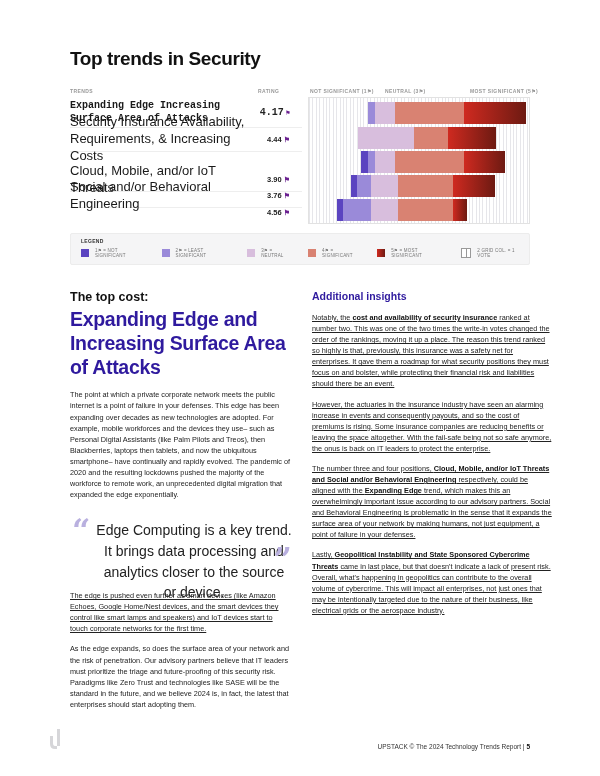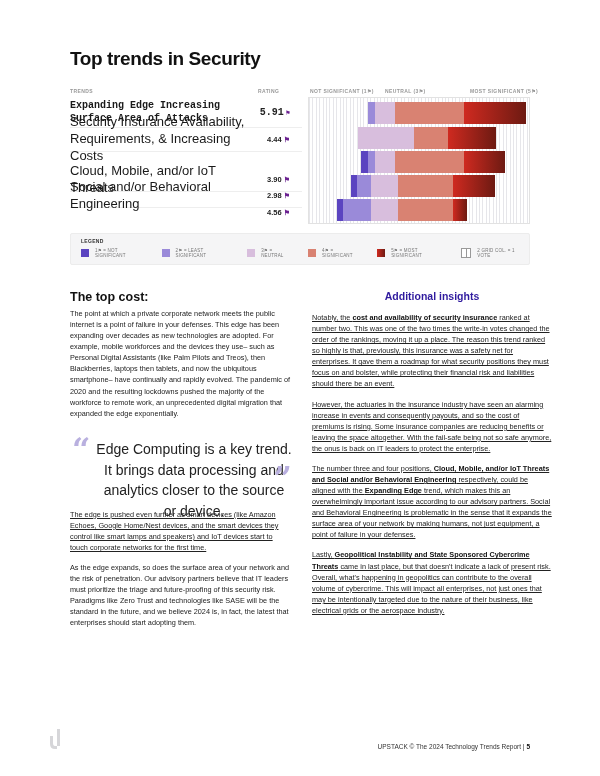--- a/index.html
+++ b/index.html
@@ -30,52 +30,52 @@
   .swatch.grid::after { content: ""; position: absolute; left: 4px; top: 0; width: 1px; height: 100%; background: #999; }
   .left-col { position: absolute; left: 70px; top: 290px; width: 222px; }
   .kicker { font-size: 12.5px; font-weight: bold; color: #111; margin-bottom: 4px; }
   .headline { font-size: 19.5px; font-weight: bold; color: #2f1a9e; line-height: 1.22; margin-bottom: 10px; letter-spacing: -0.3px; }
   .body-text { font-size: 7.3px; line-height: 1.52; color: #222; }
   .quote { position: relative; margin: 18px 0 14px 0; padding-left: 26px; height: 58px; }
   .quote-open { position: absolute; left: 2px; top: -6px; font-size: 32px; color: #b9b0df; font-weight: bold; font-family: "DejaVu Serif", serif; }
   .quote-close { position: absolute; right: 0; top: 22px; font-size: 32px; color: #b9b0df; font-weight: bold; font-family: "DejaVu Serif", serif; }
   .quote-text { font-size: 14px; line-height: 1.48; color: #222; padding-top: 2px; text-align: center; }
   .right-col { position: absolute; left: 312px; top: 290px; width: 240px; }
-  .sub-head { font-size: 10.5px; font-weight: bold; color: #2f1a9e; margin-bottom: 10px; text-align: center; }
+  .sub-head { font-size: 10.5px; font-weight: bold; color: #2f1a9e; margin-bottom: 10px; }
   .para { margin-bottom: 9px; text-decoration: underline; }
   b { font-weight: bold; color: #111; }
   .footer { position: absolute; right: 70px; top: 743px; font-size: 6.5px; color: #333; }
   .logo { position: absolute; left: 48px; top: 728px; width: 14px; height: 22px; }
 </style>
 </head>
 <body>
 
 <div class="page-title">Top trends in Security</div>
 
 <div class="col-head" style="left:70px;">TRENDS</div>
 <div class="col-head" style="left:258px;">RATING</div>
 <div class="col-head" style="left:310px;">NOT SIGNIFICANT (1⚑)</div>
 <div class="col-head" style="left:385px;">NEUTRAL (3⚑)</div>
 <div class="col-head" style="left:470px;">MOST SIGNIFICANT (5⚑)</div>
 
 <div class="trend-row" style="top:98px;height:30px;font-family:Liberation Mono, monospace;">
   <div class="trend-name big">Expanding Edge Increasing Surface Area of Attacks</div>
-  <div class="trend-rating big"><span>5.91</span><span class="pin">⚑</span></div>
+  <div class="trend-rating big"><span>4.17</span><span class="pin">⚑</span></div>
 </div>
 <div class="trend-row" style="top:128px;height:24px;">
   <div class="trend-name">Security Insurance Availability, Requirements, &amp; Increasing Costs</div>
   <div class="trend-rating"><span>4.44</span><span class="pin">⚑</span></div>
 </div>
 <div class="trend-row" style="top:168px;height:24px;gap:12px;">
   <div class="trend-name">Cloud, Mobile, and/or IoT Threats</div>
   <div class="trend-rating"><span>3.90</span><span class="pin">⚑</span></div>
 </div>
 <div class="trend-row" style="top:184px;height:24px;">
   <div class="trend-name">Social and/or Behavioral Engineering</div>
-  <div class="trend-rating"><span>2.98</span><span class="pin">⚑</span></div>
+  <div class="trend-rating"><span>3.76</span><span class="pin">⚑</span></div>
 </div>
 <div class="trend-row" style="top:200px;height:24px;border-bottom:none;">
   <div class="trend-rating"><span>4.56</span><span class="pin">⚑</span></div>
 </div>
 
 <div class="chart-box">
   <div class="bar-row" style="top:4px;left:59px;">
     <div class="seg c2" style="width:7px"></div>
       <div class="seg c3" style="width:20px"></div>
       <div class="seg c4" style="width:69px"></div>
@@ -134,20 +134,21 @@
       </div>
     <div class="legend-item">
         <span class="swatch grid"></span>
         <span>2 GRID COL. = 1 VOTE</span>
       </div>
   </div>
 </div>
 
 <div class="left-col">
   <div class="kicker">The top cost:</div>
+  <div class="headline">Expanding Edge and Increasing Surface Area of Attacks</div>
   <p class="body-text">The point at which a private corporate network meets the public internet is a point of failure in your defenses. This edge has been expanding over decades as new technologies are adopted. For example, mobile workforces and the devices they use– such as Personal Digital Assistants (like Palm Pilots and Treos), then Blackberries, laptops then tablets, and now the ubiquitous smartphone– have continually and rapidly evolved. The pandemic of 2020 and the resulting lockdowns pushed the majority of the workforce to remote work, an unprecedented digital migration that expanded the edge exponentially.</p>
   <div class="quote">
     <span class="quote-open">“</span>
     <div class="quote-text">Edge Computing is a key trend. It brings data processing and analytics closer to the source or device.</div>
     <span class="quote-close">”</span>
   </div>
   <p class="body-text para">The edge is pushed even further as smart devices (like Amazon Echoes, Google Home/Nest devices, and the smart devices they control like smart lamps and speakers) and IoT devices start to touch corporate networks for the first time.</p>
   <p class="body-text">As the edge expands, so does the surface area of your network and the risk of penetration. Our advisory partners believe that IT leaders must prioritize the triage and future-proofing of this security risk. Paradigms like Zero Trust and technologies like SASE will be the standard in the future, and we believe 2024 is, in fact, the latest that enterprises should start adopting them.</p>
 </div>
 

